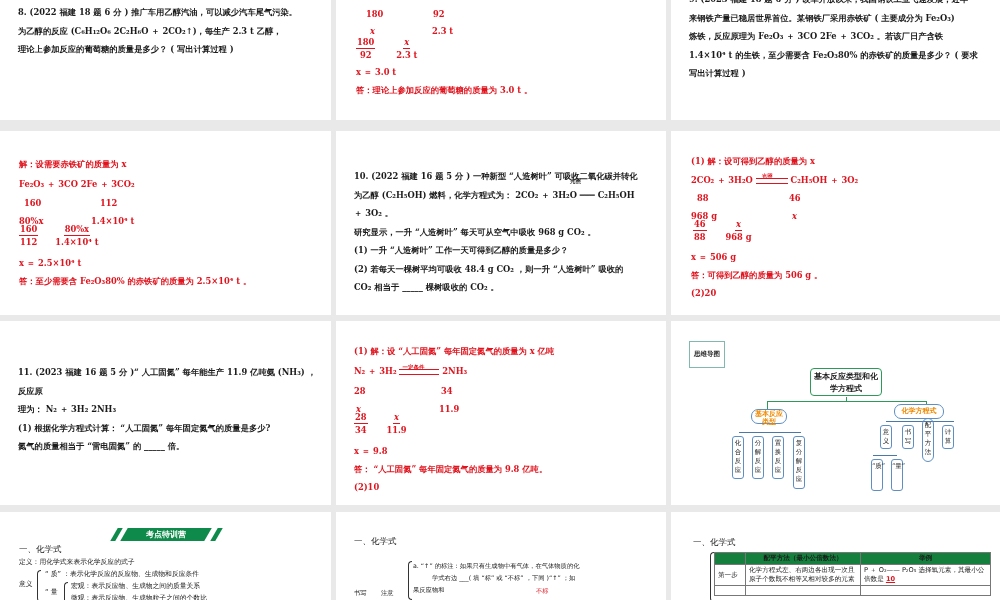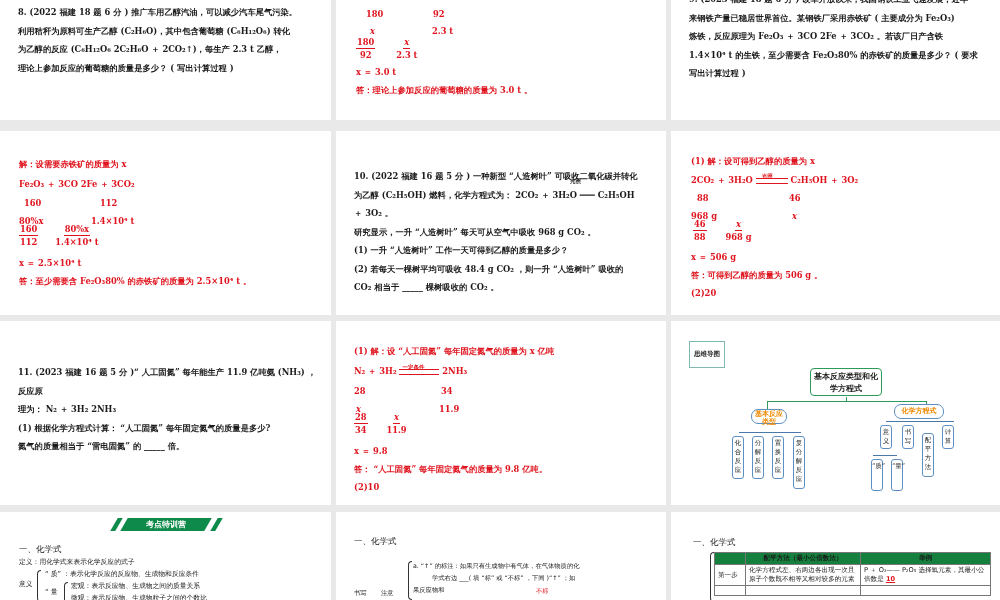--- a/index.html
+++ b/index.html
@@ -25,39 +25,38 @@
 
   
   .mm-tag { position: absolute; left: 18px; top: 20px; border: 1px solid #7fb9b0; font-size: 6.5px; padding: 8px 4px; font-weight: bold; font-family: "DejaVu Sans", sans-serif; }
   .mm-root { position: absolute; left: 139px; top: 47px; width: 72px; height: 28px; border: 1.5px solid #2e9a5a; border-radius: 4px; font-family: "DejaVu Sans", sans-serif; font-weight: bold; font-size: 8px; text-align: center; line-height: 12px; padding-top: 2px; }
   .mm-line { position: absolute; background: #2e9a5a; }
   .mm-line-b { position: absolute; background: #4a78a8; }
   .mm-sub { position: absolute; border: 1.5px solid #5e8fc2; border-radius: 7px; font-family: "DejaVu Sans", sans-serif; font-weight: bold; font-size: 7px; color: #f08a00; text-align: center; line-height: 8px; }
   .mm-leaf { position: absolute; border: 1.5px solid #5e8fc2; border-radius: 3px; font-size: 6.5px; width: 12px; text-align: center; line-height: 9px; padding-top: 2px; writing-mode: horizontal-tb; word-break: break-all; }
 
   
-  .banner { position: absolute; left: 110px; top: 6px; width: 120px; height: 26px; }
+  .banner { position: absolute; left: 110px; top: 16px; width: 120px; height: 26px; }
   .banner .bar { position: absolute; left: 14px; top: 0; width: 84px; height: 13px; background: #0e8a4a; transform: skewX(-30deg); }
   .banner .stripe { position: absolute; top: 0; width: 5px; height: 13px; background: #0e8a4a; transform: skewX(-30deg); }
   .banner .label { position: absolute; left: 14px; width: 84px; top: 0; text-align: center; color: #fff; font-family: "DejaVu Sans", sans-serif; font-size: 8px; line-height: 13px; font-weight: bold; }
   .sec-title { font-family: "DejaVu Sans", sans-serif; font-weight: normal; font-size: 8.5px; }
   .small { font-size: 6.8px; line-height: 12px; font-family: "DejaVu Sans", sans-serif; }
   .brace { position: absolute; border: 1px solid #333; border-right: none; border-radius: 4px 0 0 4px; width: 4px; }
 
   table.bp { position: absolute; left: 43px; top: 40px; border-collapse: collapse; font-size: 6.6px; font-family: "DejaVu Sans", sans-serif; }
   table.bp th { background: #15803d; font-weight: bold; border: 1px solid #777; padding: 1px 3px; height: 12px; }
   table.bp td { border: 1px solid #777; padding: 1px 3px; line-height: 9px; vertical-align: middle; }
 </style>
 </head>
 <body>
 
 <div class="slide s-a r1">
   <div class="abs txt blk" style="left:18px;top:3px;line-height:18.5px;">
     <div>8. (2022 福建 18 题 6 分 ) 推广车用乙醇汽油，可以减少汽车尾气污染。</div>
-    <div>利用秸秆为原料可生产乙醇 (C₂H₆O)，其中包含葡萄糖 (C₆H₁₂O₆) 转化</div>
     <div>为乙醇的反应 (C₆H₁₂O₆          2C₂H₆O ＋ 2CO₂↑)，每生产 2.3 t 乙醇，</div>
     <div>理论上参加反应的葡萄糖的质量是多少？  ( 写出计算过程 )</div>
   </div>
 </div>
 
 <div class="slide s-b r1">
   <div class="abs txt red" style="left:30px;top:6px;">180</div>
   <div class="abs txt red" style="left:97px;top:6px;">92</div>
   <div class="abs txt red ital" style="left:34px;top:23px;">x</div>
   <div class="abs txt red" style="left:96px;top:23px;">2.3 t</div>
@@ -194,21 +193,21 @@
 
   <div class="mm-line-b" style="left:68px;top:111px;width:62px;height:1px;"></div>
   <div class="mm-leaf" style="left:61px;top:115px;height:43px;">化合反应</div>
   <div class="mm-leaf" style="left:81px;top:115px;height:43px;">分解反应</div>
   <div class="mm-leaf" style="left:101px;top:115px;height:43px;">置换反应</div>
   <div class="mm-leaf" style="left:122px;top:115px;height:53px;">复分解反应</div>
 
   <div class="mm-line-b" style="left:215px;top:100px;width:68px;height:1px;"></div>
   <div class="mm-leaf" style="left:209px;top:104px;height:24px;">意义</div>
   <div class="mm-leaf" style="left:231px;top:104px;height:24px;">书写</div>
-  <div class="mm-leaf" style="left:251px;top:112px;height:44px;">配平方法</div>
+  <div class="mm-leaf" style="left:251px;top:97px;height:44px;border-radius:6px;">配平方法</div>
   <div class="mm-leaf" style="left:271px;top:104px;height:24px;">计算</div>
 
   <div class="mm-line-b" style="left:202px;top:134px;width:24px;height:1px;"></div>
   <div class="mm-leaf" style="left:200px;top:138px;height:32px;">“质”</div>
   <div class="mm-leaf" style="left:220px;top:138px;height:32px;">“量”</div>
 </div>
 
 <div class="slide s-a r4">
   <div class="banner">
     <div class="stripe" style="left:4px;"></div>

